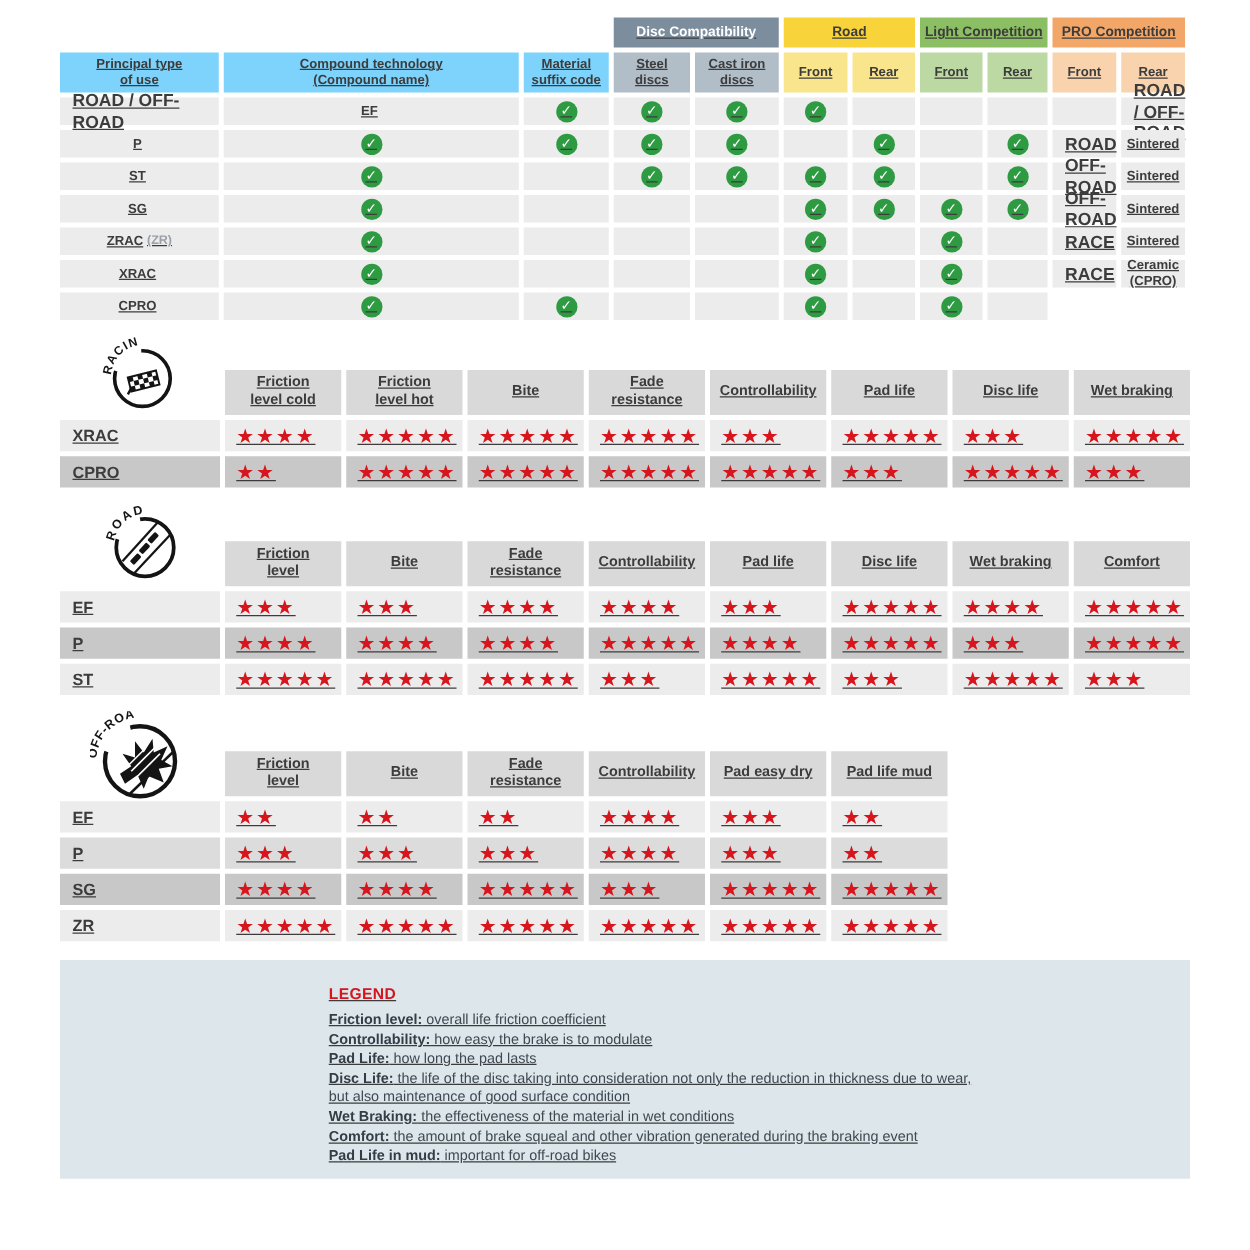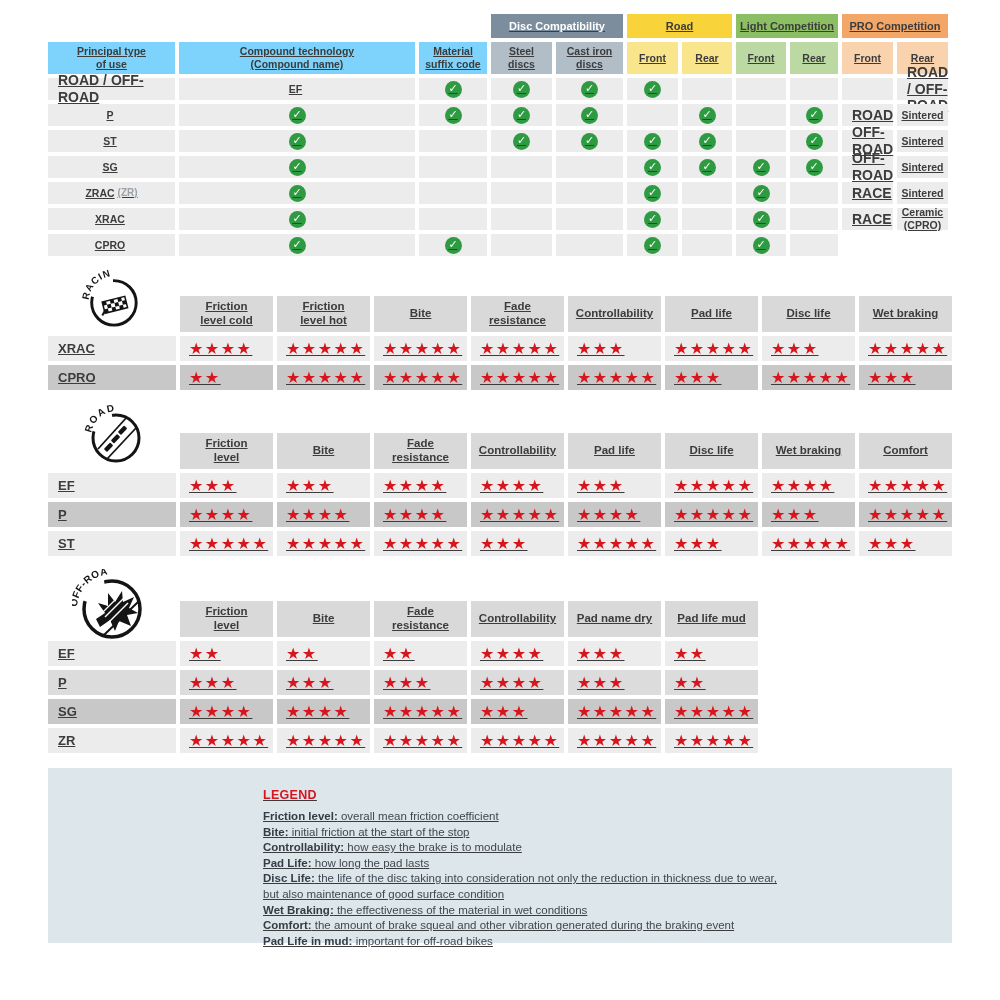--- a/index.html
+++ b/index.html
@@ -382,21 +382,21 @@
       </svg>
     </div>
     <div class="rating-grid cols6">
       <div class="hspace"></div>
       <div class="hd">Friction
 level</div>
       <div class="hd">Bite</div>
       <div class="hd">Fade
 resistance</div>
       <div class="hd">Controllability</div>
-      <div class="hd">Pad name dry</div>
+      <div class="hd">Pad easy dry</div>
       <div class="hd">Pad life mud</div>
 
       <div class="rl light">EF</div>
       <div class="sc light">
           <i class="stars">★★</i>
         </div>
       <div class="sc light">
           <i class="stars">★★</i>
         </div>
       <div class="sc light">
@@ -469,22 +469,21 @@
           <i class="stars">★★★★★</i>
         </div>
       <div class="sc light">
           <i class="stars">★★★★★</i>
         </div>
     </div>
   </div>
 
   <div class="legend">
     <div class="legend-title">LEGEND</div>
-    <div class="lline"><b>Friction level:</b><span> overall mean friction coefficient</span></div>
-    <div class="lline"><b>Bite:</b><span> initial friction at the start of the stop</span></div>
+    <div class="lline"><b>Friction level:</b><span> overall life friction coefficient</span></div>
     <div class="lline"><b>Controllability:</b><span> how easy the brake is to modulate</span></div>
     <div class="lline"><b>Pad Life:</b><span> how long the pad lasts</span></div>
     <div class="lline"><b>Disc Life:</b><span> the life of the disc taking into consideration not only the reduction in thickness due to wear,</span></div>
     <div class="lline"><b></b><span>but also maintenance of good surface condition</span></div>
     <div class="lline"><b>Wet Braking:</b><span> the effectiveness of the material in wet conditions</span></div>
     <div class="lline"><b>Comfort:</b><span> the amount of brake squeal and other vibration generated during the braking event</span></div>
     <div class="lline"><b>Pad Life in mud:</b><span> important for off-road bikes</span></div>
   </div>
 
 </div>

